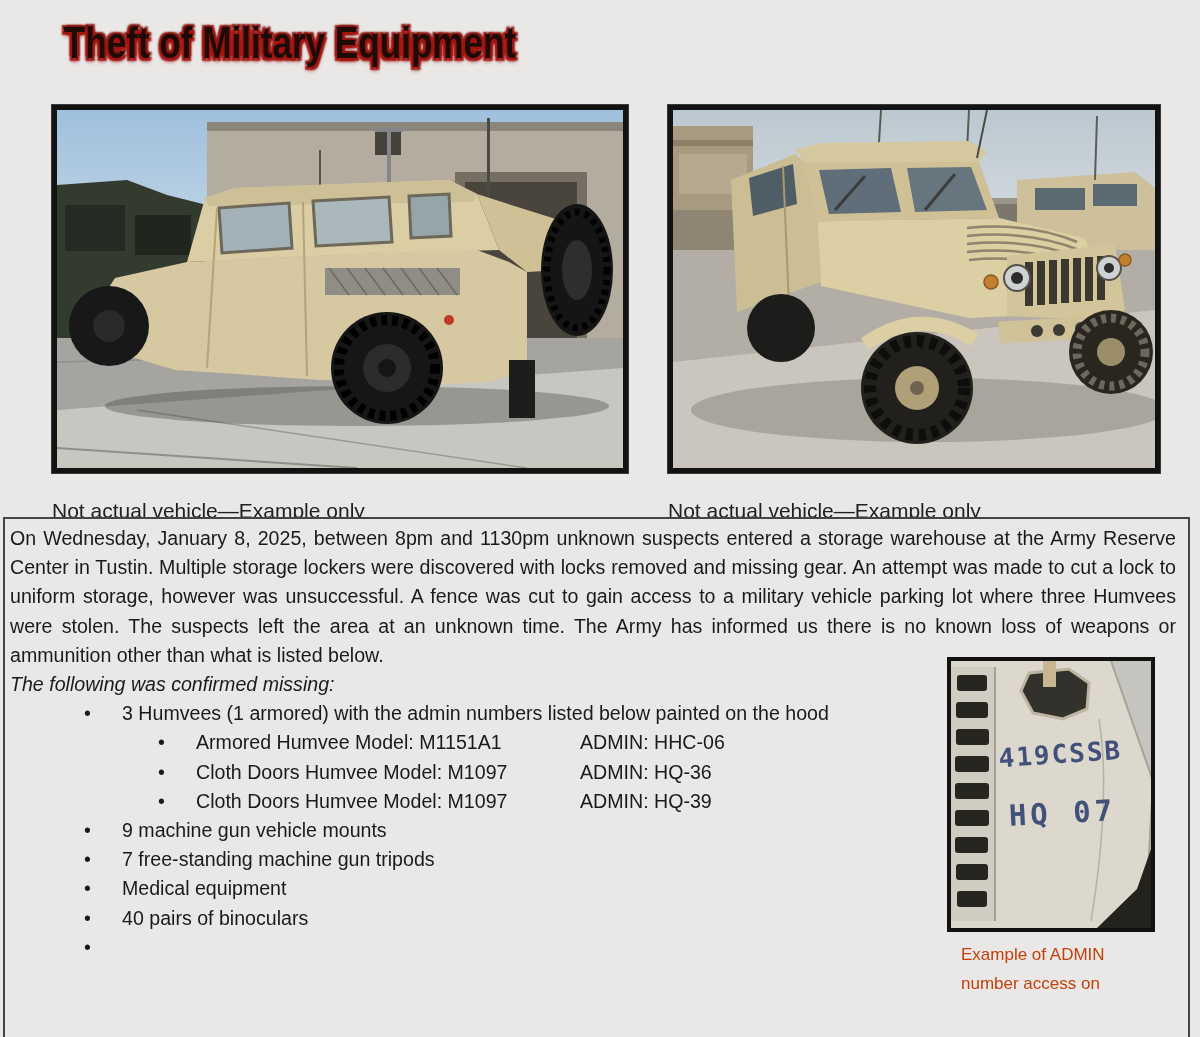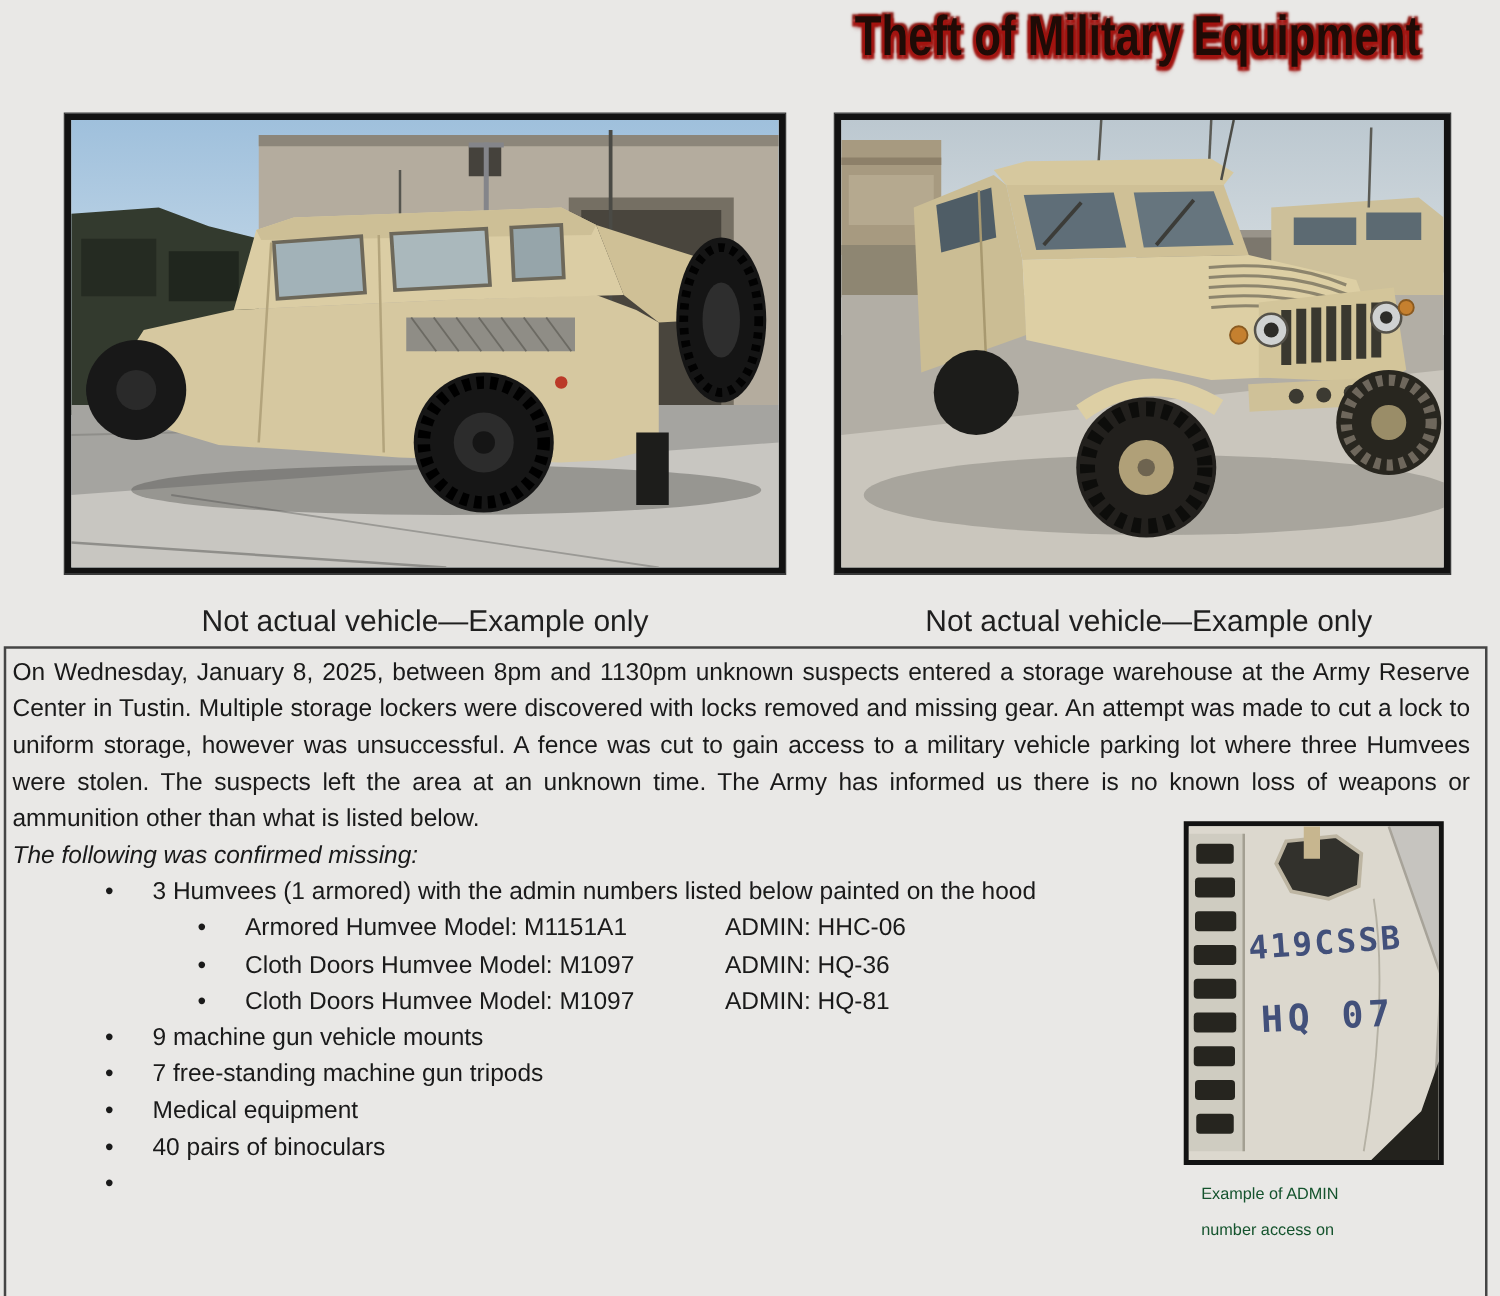--- a/index.html
+++ b/index.html
@@ -5,21 +5,21 @@
   html,body { margin:0; padding:0; }
   body {
     width:1200px; height:1037px; overflow:hidden;
     background:#e9e8e6;
     font-family:"Liberation Sans", sans-serif;
     color:#1a1a1a;
   }
   .page { position:relative; width:1200px; height:1037px; }
 
   
-  .title-wrap { text-align:right; padding-top:5px; height:52px; }
+  .title-wrap { text-align:left; padding-top:19px; height:52px; }
   .title {
     display:inline-block;
     font-size:45px; font-weight:bold; line-height:1.05;
     letter-spacing:0px;
     transform:scaleX(0.78); transform-origin:center top;
     color:#1f0b06;
     text-shadow:
       -3px 3px 2px #a21410,
        3px 3px 2px #a21410,
       -3px -2px 2px #88120d,
@@ -32,21 +32,21 @@
   .photos-row { display:flex; margin:34px 0 0 52px; gap:40px; }
   .photo-frame {
     border:5px solid #121212; background:#cfd6da;
     margin:0; padding:0; line-height:0;
     box-shadow:0 0 0 1px #3a3a3a;
   }
   .photo-frame svg { display:block; }
 
   .captions-row { display:flex; margin:26px 0 0 52px; gap:40px; }
   .caption {
-    font-size:24px; color:#1f1f1f; text-align:center; line-height:1.1;
+    font-size:21px; color:#1f1f1f; line-height:1.1;
   }
   .caption.c-left  { width:576px; }
   .caption.c-right { width:502px; }
 
   
   .textbox {
     position:absolute; left:3px; top:517px;
     width:1187px; height:523px; box-sizing:border-box;
     border:2px solid #454545;
     background:#e9e8e6;
@@ -65,21 +65,21 @@
 
   
   .inset { position:absolute; top:138px; right:25px; width:216px; }
   .inset-photo {
     border:4px solid #121212; width:200px; height:267px;
     background:#d9d5cb; line-height:0;
   }
   .inset-photo svg { display:block; }
   .inset-caption {
     margin-top:9px; padding-left:14px;
-    font-size:13px; line-height:28.5px; color:#14532d;
+    font-size:17px; line-height:28.5px; color:#c2410c;
   }
 </style>
 </head>
 <body>
 
 <div class="page">
 
   <div class="title-wrap">
     <span class="title">Theft of Military Equipment</span>
   </div>
@@ -286,21 +286,21 @@
           <div>number access on</div>
         </div>
     </div>
 
     <p class="para">On Wednesday, January 8, 2025, between 8pm and 1130pm unknown suspects entered a storage warehouse at the Army Reserve Center in Tustin. Multiple storage lockers were discovered with locks removed and missing gear. An at­tempt was made to cut a lock to uniform storage, however was unsuccessful. A fence was cut to gain access to a mili­tary vehicle parking lot where three Humvees were stolen. The suspects left the area at an unknown time. The Army has informed us there is no known loss of weapons or ammunition other than what is listed below.</p>
     <div class="heading">The following was confirmed missing:</div>
     <div id="items-list">
         <div class="li1">3 Humvees (1 armored) with the admin numbers listed below painted on the hood</div>
         <div class="li2"><span class="model">Armored Humvee Model: M1151A1</span><span>ADMIN: HHC-06</span></div>
         <div class="li2"><span class="model">Cloth Doors Humvee Model: M1097</span><span>ADMIN: HQ-36</span></div>
-        <div class="li2"><span class="model">Cloth Doors Humvee Model: M1097</span><span>ADMIN: HQ-81</span></div>
+        <div class="li2"><span class="model">Cloth Doors Humvee Model: M1097</span><span>ADMIN: HQ-39</span></div>
         <div class="li1">9 machine gun vehicle mounts</div>
         <div class="li1">7 free-standing machine gun tripods</div>
         <div class="li1">Medical equipment</div>
         <div class="li1">40 pairs of binoculars</div>
         <div class="li1"></div>
       </div>
   </div>
 
 </div>
 

